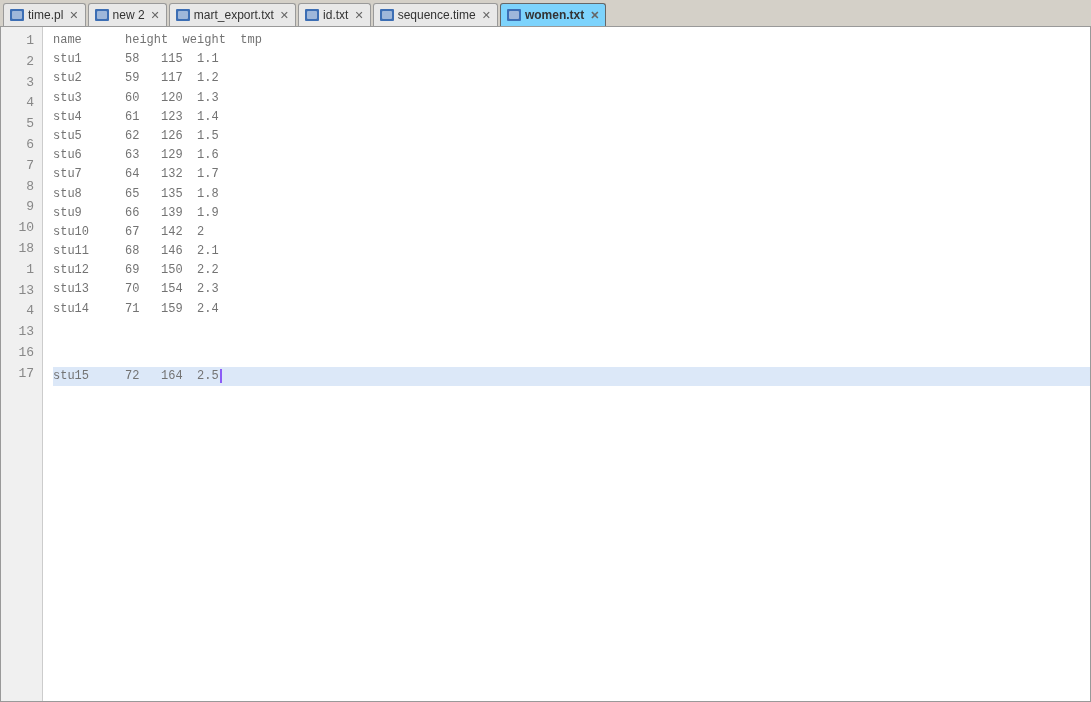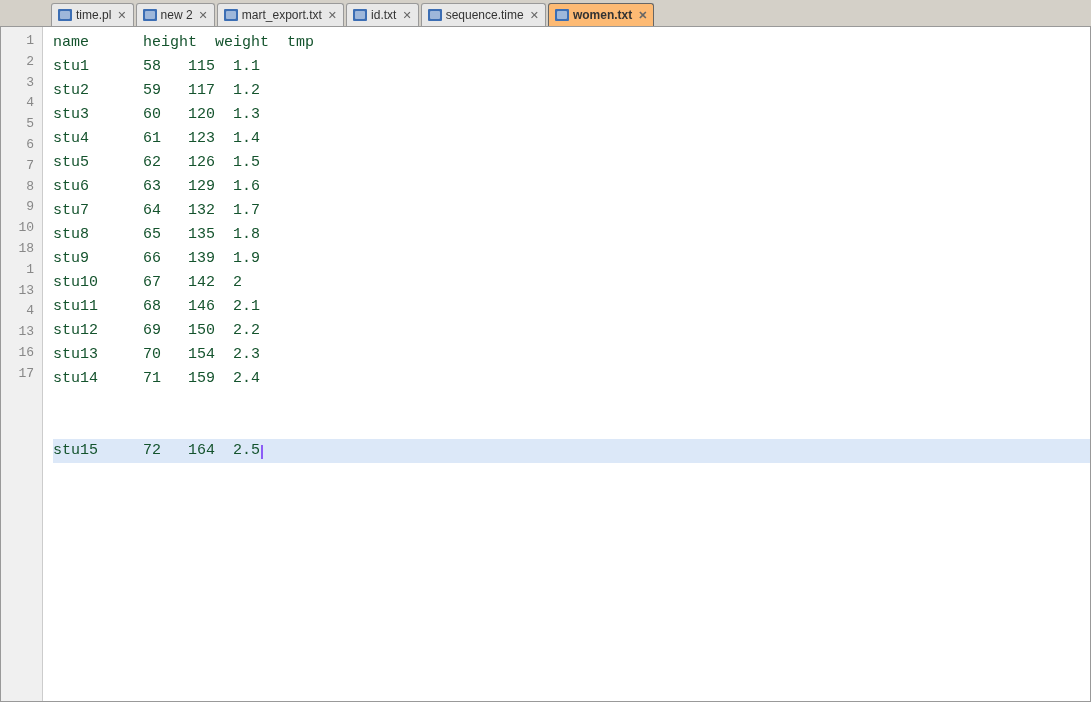--- a/index.html
+++ b/index.html
@@ -12,41 +12,40 @@
       overflow: hidden;
     }
 
     .tab-bar {
       display: flex;
       align-items: stretch;
       background: #d4d0c8;
       padding: 3px 3px 0 3px;
       gap: 2px;
       height: 26px;
-      margin-left: 48px;
     }
 
     .tab {
       display: flex;
       align-items: center;
       padding: 2px 6px;
       background: #e8e8e8;
       border: 1px solid #999;
       border-bottom: none;
       font-size: 12px;
       font-family: Arial, sans-serif;
       cursor: pointer;
       white-space: nowrap;
       color: #333;
       gap: 4px;
       border-radius: 3px 3px 0 0;
     }
 
     .tab.active {
-      background: #fdba74;
+      background: #7dd3fc;
       border-color: #666;
       font-weight: bold;
     }
 
     .tab-icon {
       width: 14px;
       height: 12px;
       background: #3c6eb4;
       display: inline-flex;
       align-items: center;
@@ -101,22 +100,22 @@
     }
 
     .line-number {
       display: block;
     }
 
     .code-area {
       padding: 4px 0 8px 10px;
       flex: 1;
       line-height: 1.6;
-      font-size: 15px;
-      color: #14532d;
+      font-size: 12px;
+      color: #737373;
       white-space: pre;
     }
 
     .code-line {
       display: block;
       line-height: 1.6;
       padding-right: 10px;
     }
 
     .code-line.highlighted {

